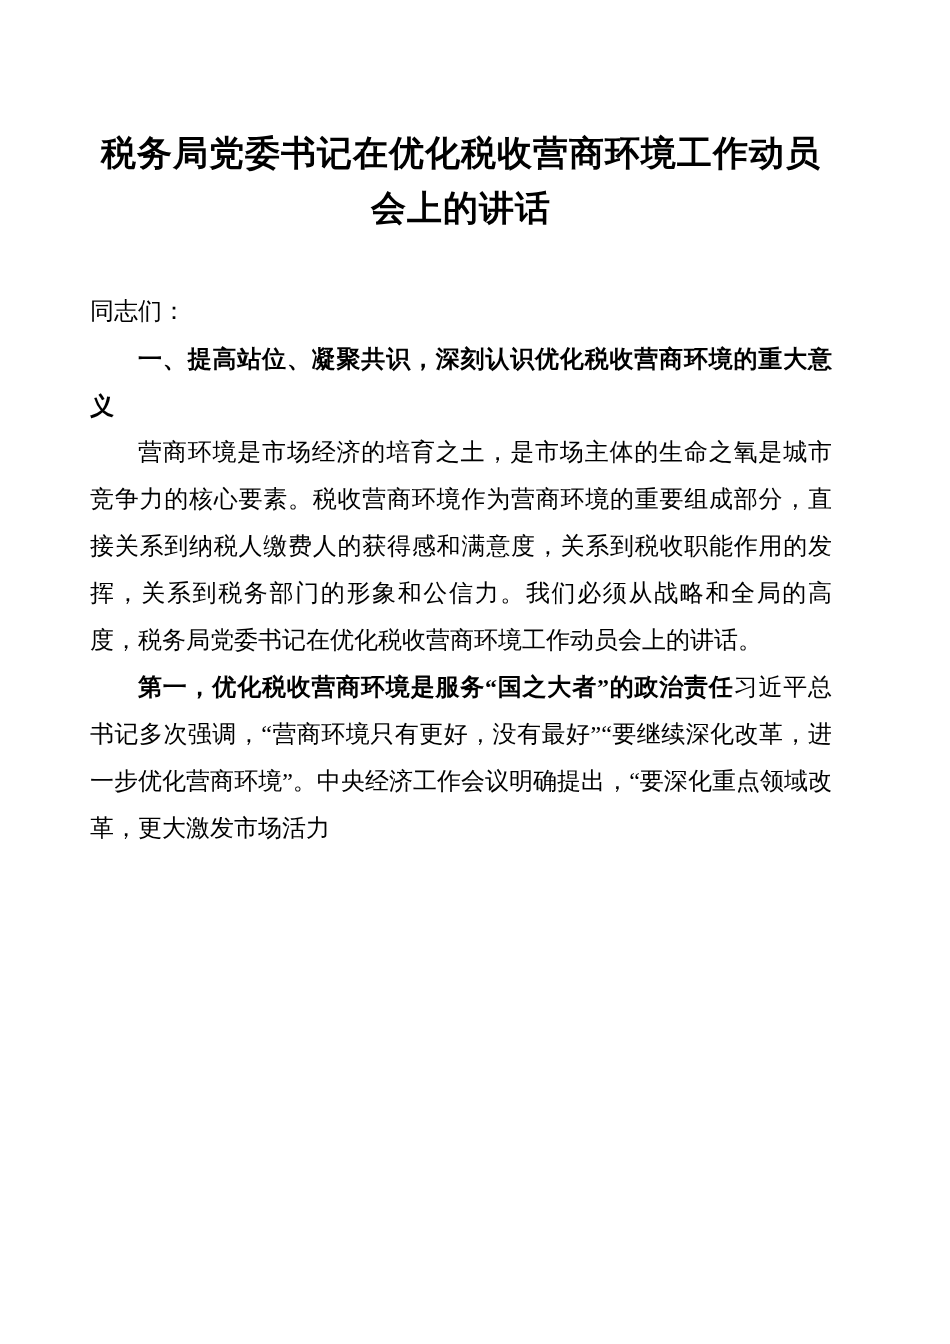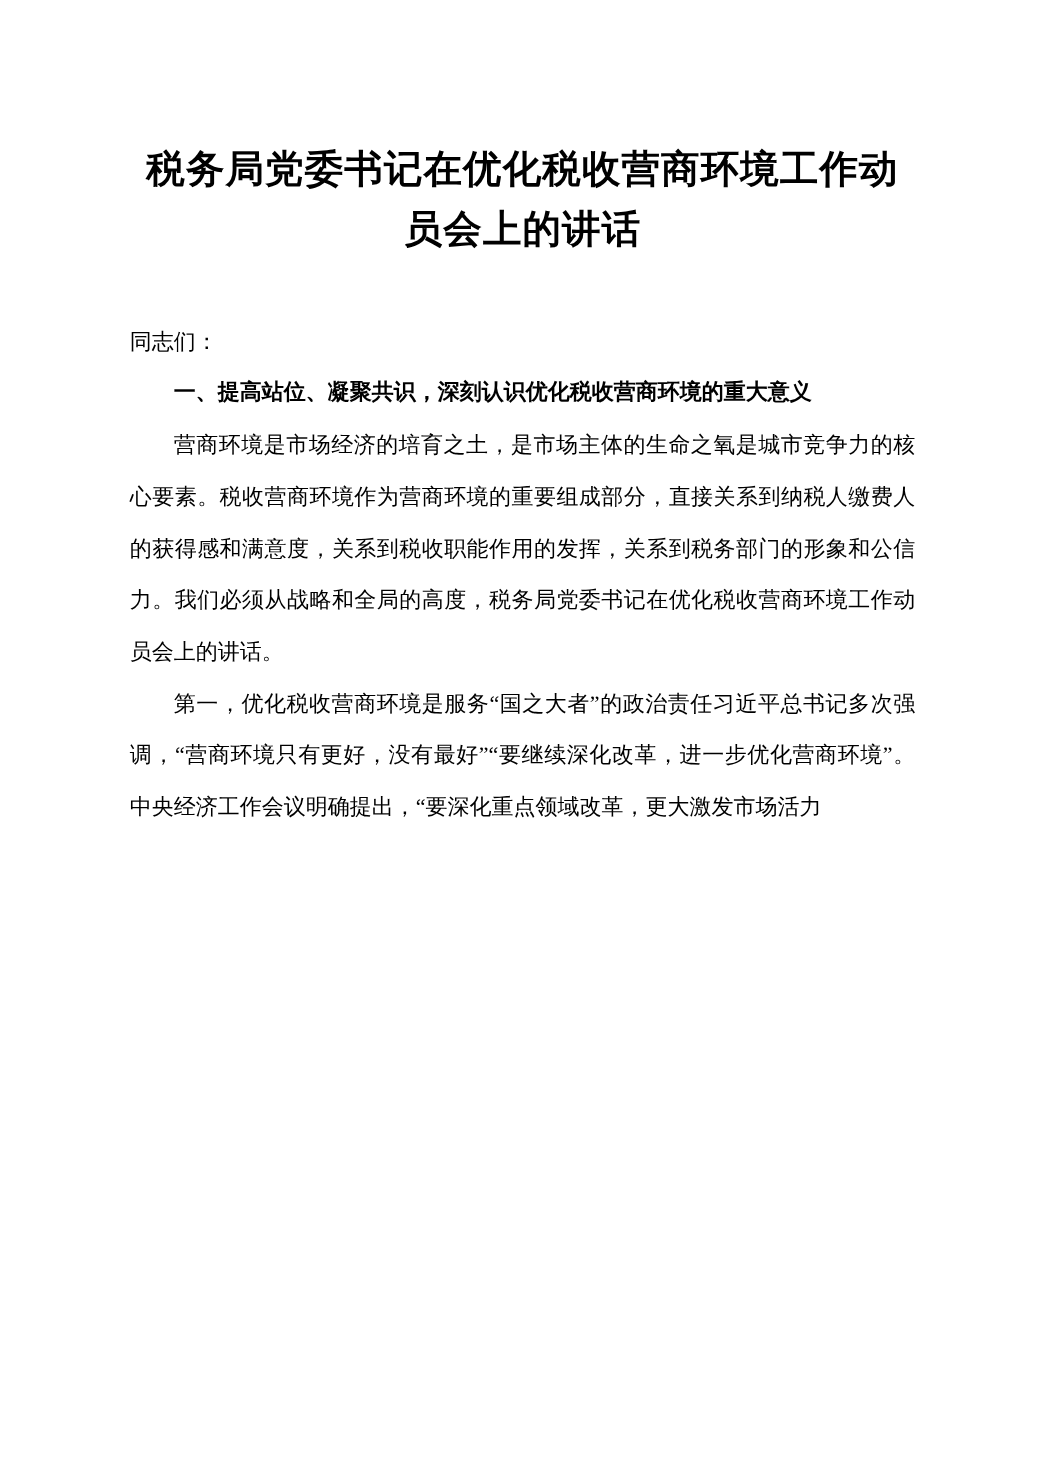--- a/index.html
+++ b/index.html
@@ -6,49 +6,49 @@
     margin: 0;
     padding: 0;
     background: #ffffff;
   }
   .page {
     position: relative;
     width: 950px;
     height: 1344px;
     background: #ffffff;
     box-sizing: border-box;
-    padding: 126px 118px 0 118px;
+    padding: 126px 118px 0 90px;
     font-family: "Liberation Serif", "DejaVu Serif", serif;
     color: #000000;
     overflow: hidden;
   }
   .doc-title {
     font-size: 35px;
     font-weight: bold;
     text-align: center;
     line-height: 55px;
     margin: 0 0 52px 0;
     letter-spacing: 1px;
   }
   .para {
-    font-size: 20px;
+    font-size: 24px;
     line-height: 47px;
     text-align: justify;
     margin: 0;
     word-break: break-all;
   }
   .indent {
     text-indent: 2em;
   }
   .heading {
     font-weight: bold;
-    font-family: Liberation Mono, monospace;
+    font-family: Liberation Sans, sans-serif;
   }
   .lead-bold {
-    font-weight: normal;
+    font-weight: bold;
   }
 </style>
 </head>
 <body>
 
 <div class="page">
   <h1 class="doc-title">税务局党委书记在优化税收营商环境工作动员会上的讲话</h1>
 
   <p class="para">同志们：</p>
 

